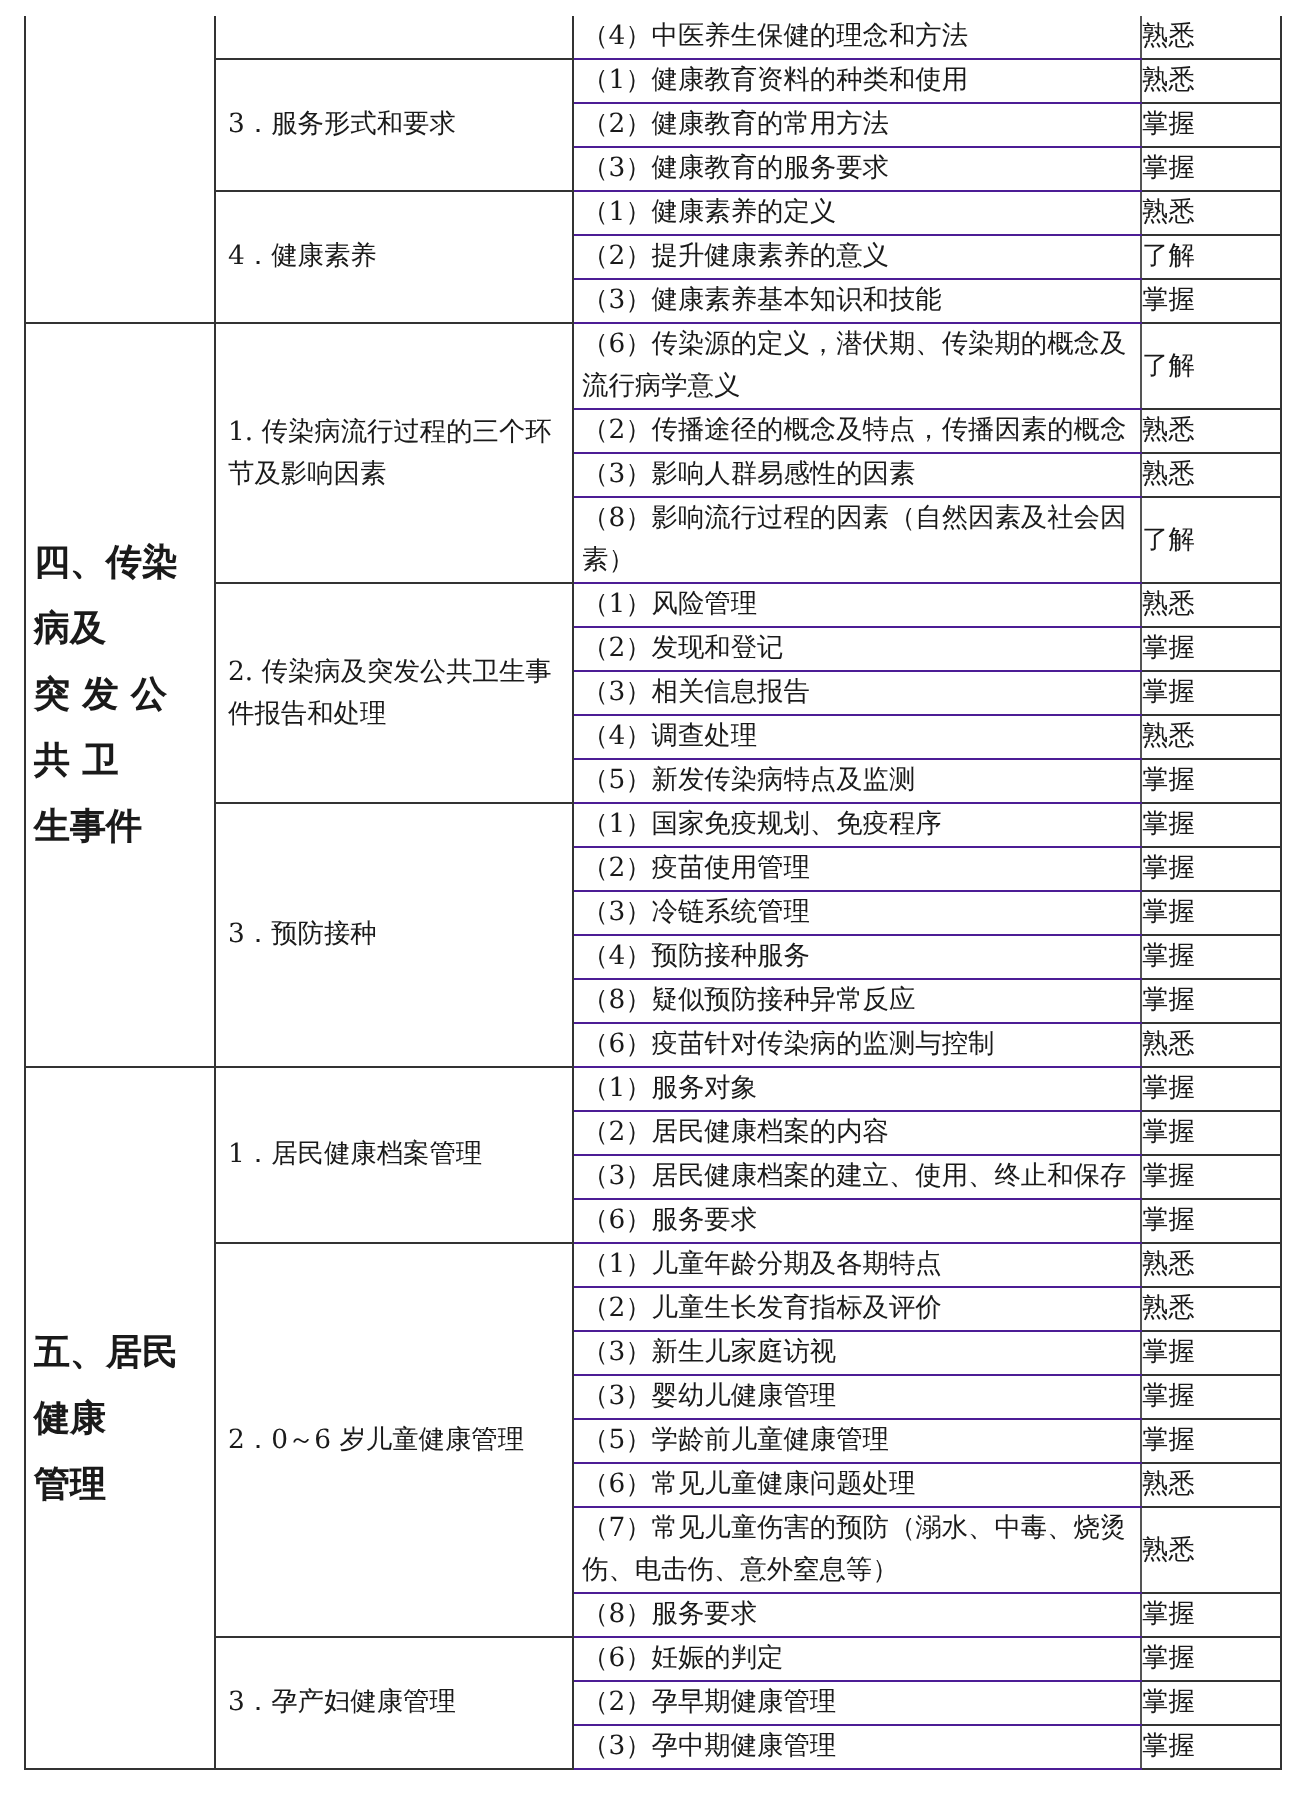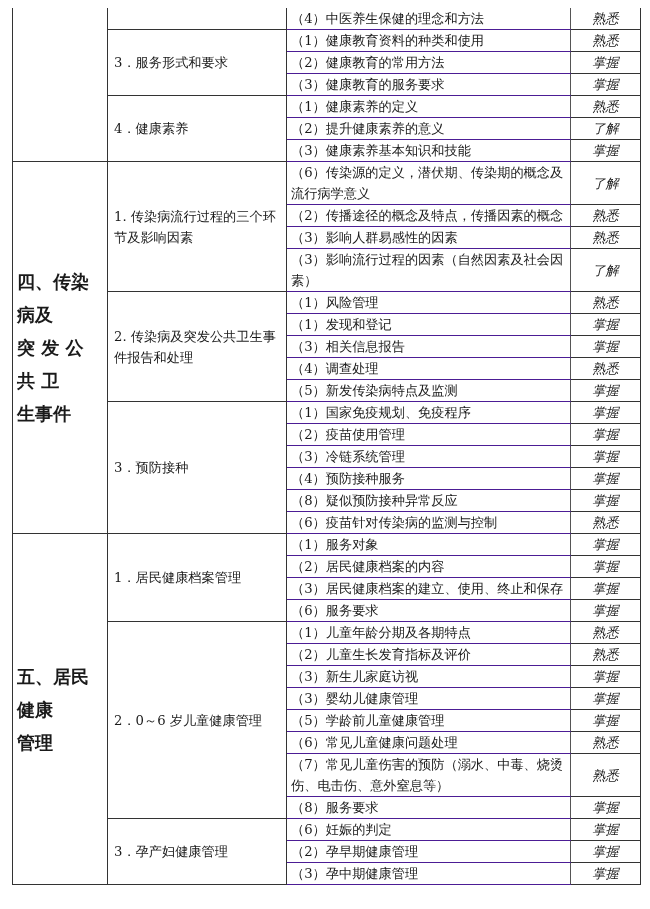--- a/index.html
+++ b/index.html
@@ -5,21 +5,21 @@
   html, body { margin: 0; padding: 0; background: #ffffff; }
   body { width: 650px; height: 909px; overflow: hidden; position: relative;
          font-family: "DejaVu Serif", "Liberation Serif", serif; color: #1a1a1a; }
   #doc { position: absolute; left: 12px; top: 8px; width: 628px; }
   table { border-collapse: collapse; width: 628px; table-layout: fixed; }
   td { border: 1px solid #333; padding: 0 5px; font-size: 13.2px; line-height: 21px; vertical-align: middle; }
   td.c1 { width: 84px; font-family: "DejaVu Sans", "Liberation Sans", sans-serif; font-weight: bold;
           font-size: 18px; line-height: 33px; vertical-align: middle; padding: 0 4px; }
   td.c2 { width: 168px; padding: 0 6px; }
   td.c3 { width: 272px; padding: 0 4px; border-color: #555; }
-  td.c4 { width: 60px; text-align: center; padding: 0; font-style: italic; }
+  td.c4 { width: 60px; padding: 0; }
   tr.single td.c3, tr.single td.c4 { height: 20.4px; }
   tr.double td.c3 { line-height: 21px; }
   tr.section-top td.c1, tr.section-top td.c2 { border-top: 1.6px solid #222; }
   td.c3 { border-top: 1px solid #777; border-bottom: 1px solid #4c1d95; }
   .first-row td { border-top: none; }
 </style>
 </head>
 <body>
 
 <div id="doc">
@@ -77,30 +77,30 @@
     </tr>
     <tr class="double">
       <td class="c3">（2）传播途径的概念及特点，传播因素的概念</td>
       <td class="c4">熟悉</td>
     </tr>
     <tr class="single">
       <td class="c3">（3）影响人群易感性的因素</td>
       <td class="c4">熟悉</td>
     </tr>
     <tr class="double">
-      <td class="c3">（3）影响流行过程的因素（自然因素及社会因素）</td>
+      <td class="c3">（8）影响流行过程的因素（自然因素及社会因素）</td>
       <td class="c4">了解</td>
     </tr>
     <tr class="single">
       <td class="c2" rowspan="5">2. 传染病及突发公共卫生事件报告和处理</td>
       <td class="c3">（1）风险管理</td>
       <td class="c4">熟悉</td>
     </tr>
     <tr class="single">
-      <td class="c3">（1）发现和登记</td>
+      <td class="c3">（2）发现和登记</td>
       <td class="c4">掌握</td>
     </tr>
     <tr class="single">
       <td class="c3">（3）相关信息报告</td>
       <td class="c4">掌握</td>
     </tr>
     <tr class="single">
       <td class="c3">（4）调查处理</td>
       <td class="c4">熟悉</td>
     </tr>

